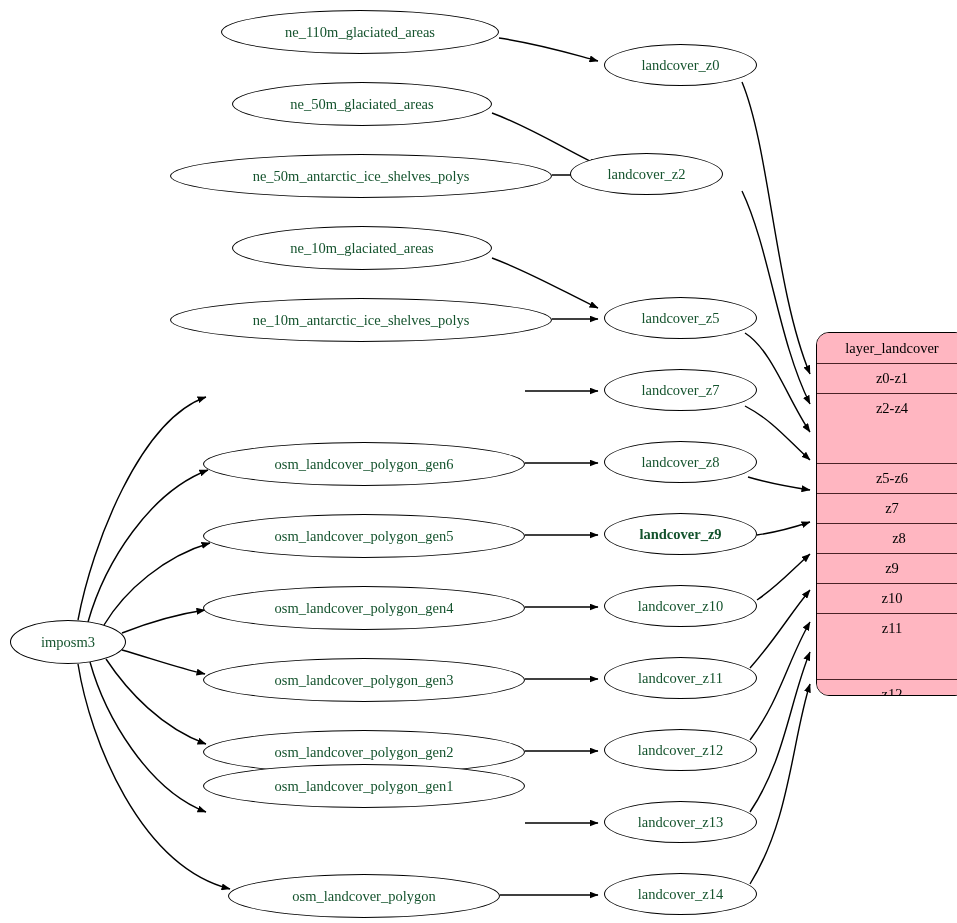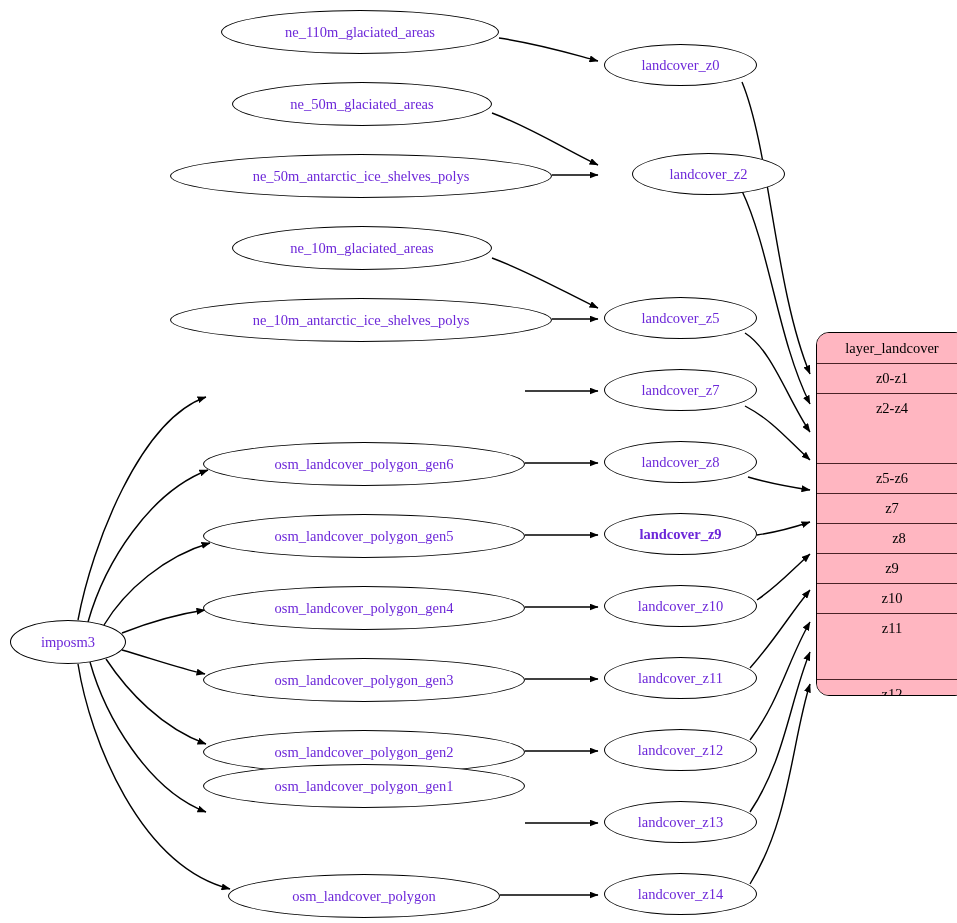--- a/index.html
+++ b/index.html
@@ -1,21 +1,21 @@
 <!DOCTYPE html>
 <html><head>
 <meta charset="utf-8">
 <style>
   html,body{margin:0;padding:0;background:#ffffff;}
   body{font-family:"Liberation Serif","DejaVu Serif",serif;}
   #stage{position:relative;width:957px;height:923px;overflow:hidden;background:#fff;}
   svg#wires{position:absolute;left:0;top:0;width:957px;height:923px;pointer-events:none;}
   .node{position:absolute;display:flex;align-items:center;justify-content:center;
         border:1.2px solid #000;border-radius:50%;background:#fff;
-        font-size:14.5px;color:#6d28d9;white-space:nowrap;box-sizing:border-box;}
+        font-size:14.5px;color:#14532d;white-space:nowrap;box-sizing:border-box;}
   .tablenode{position:absolute;border:1.4px solid #000;border-radius:13px;
              background:#ffb6c1;overflow:hidden;box-sizing:border-box;}
   .trow{display:flex;align-items:center;justify-content:center;
         font-size:14.5px;color:#000;box-sizing:border-box;
         border-top:1.4px solid #4a2226;background:#ffb6c1;}
   .trow.hdr{border-top:none;}
 </style>
 </head>
 <body>
 
@@ -105,21 +105,21 @@
   <div class="node" style="left:203px;top:764px;width:322px;height:44px;">
     <span>osm_landcover_polygon_gen1</span>
   </div>
   <div class="node" style="left:228px;top:874px;width:272px;height:44px;">
     <span>osm_landcover_polygon</span>
   </div>
 
   <div class="node" style="left:604px;top:44px;width:153px;height:42px;">
     <span>landcover_z0</span>
   </div>
-  <div class="node" style="left:632px;top:153px;width:153px;height:42px;">
+  <div class="node" style="left:570px;top:153px;width:153px;height:42px;">
     <span>landcover_z2</span>
   </div>
   <div class="node" style="left:604px;top:297px;width:153px;height:42px;">
     <span>landcover_z5</span>
   </div>
   <div class="node" style="left:604px;top:369px;width:153px;height:42px;">
     <span>landcover_z7</span>
   </div>
   <div class="node" style="left:604px;top:441px;width:153px;height:42px;">
     <span>landcover_z8</span>

